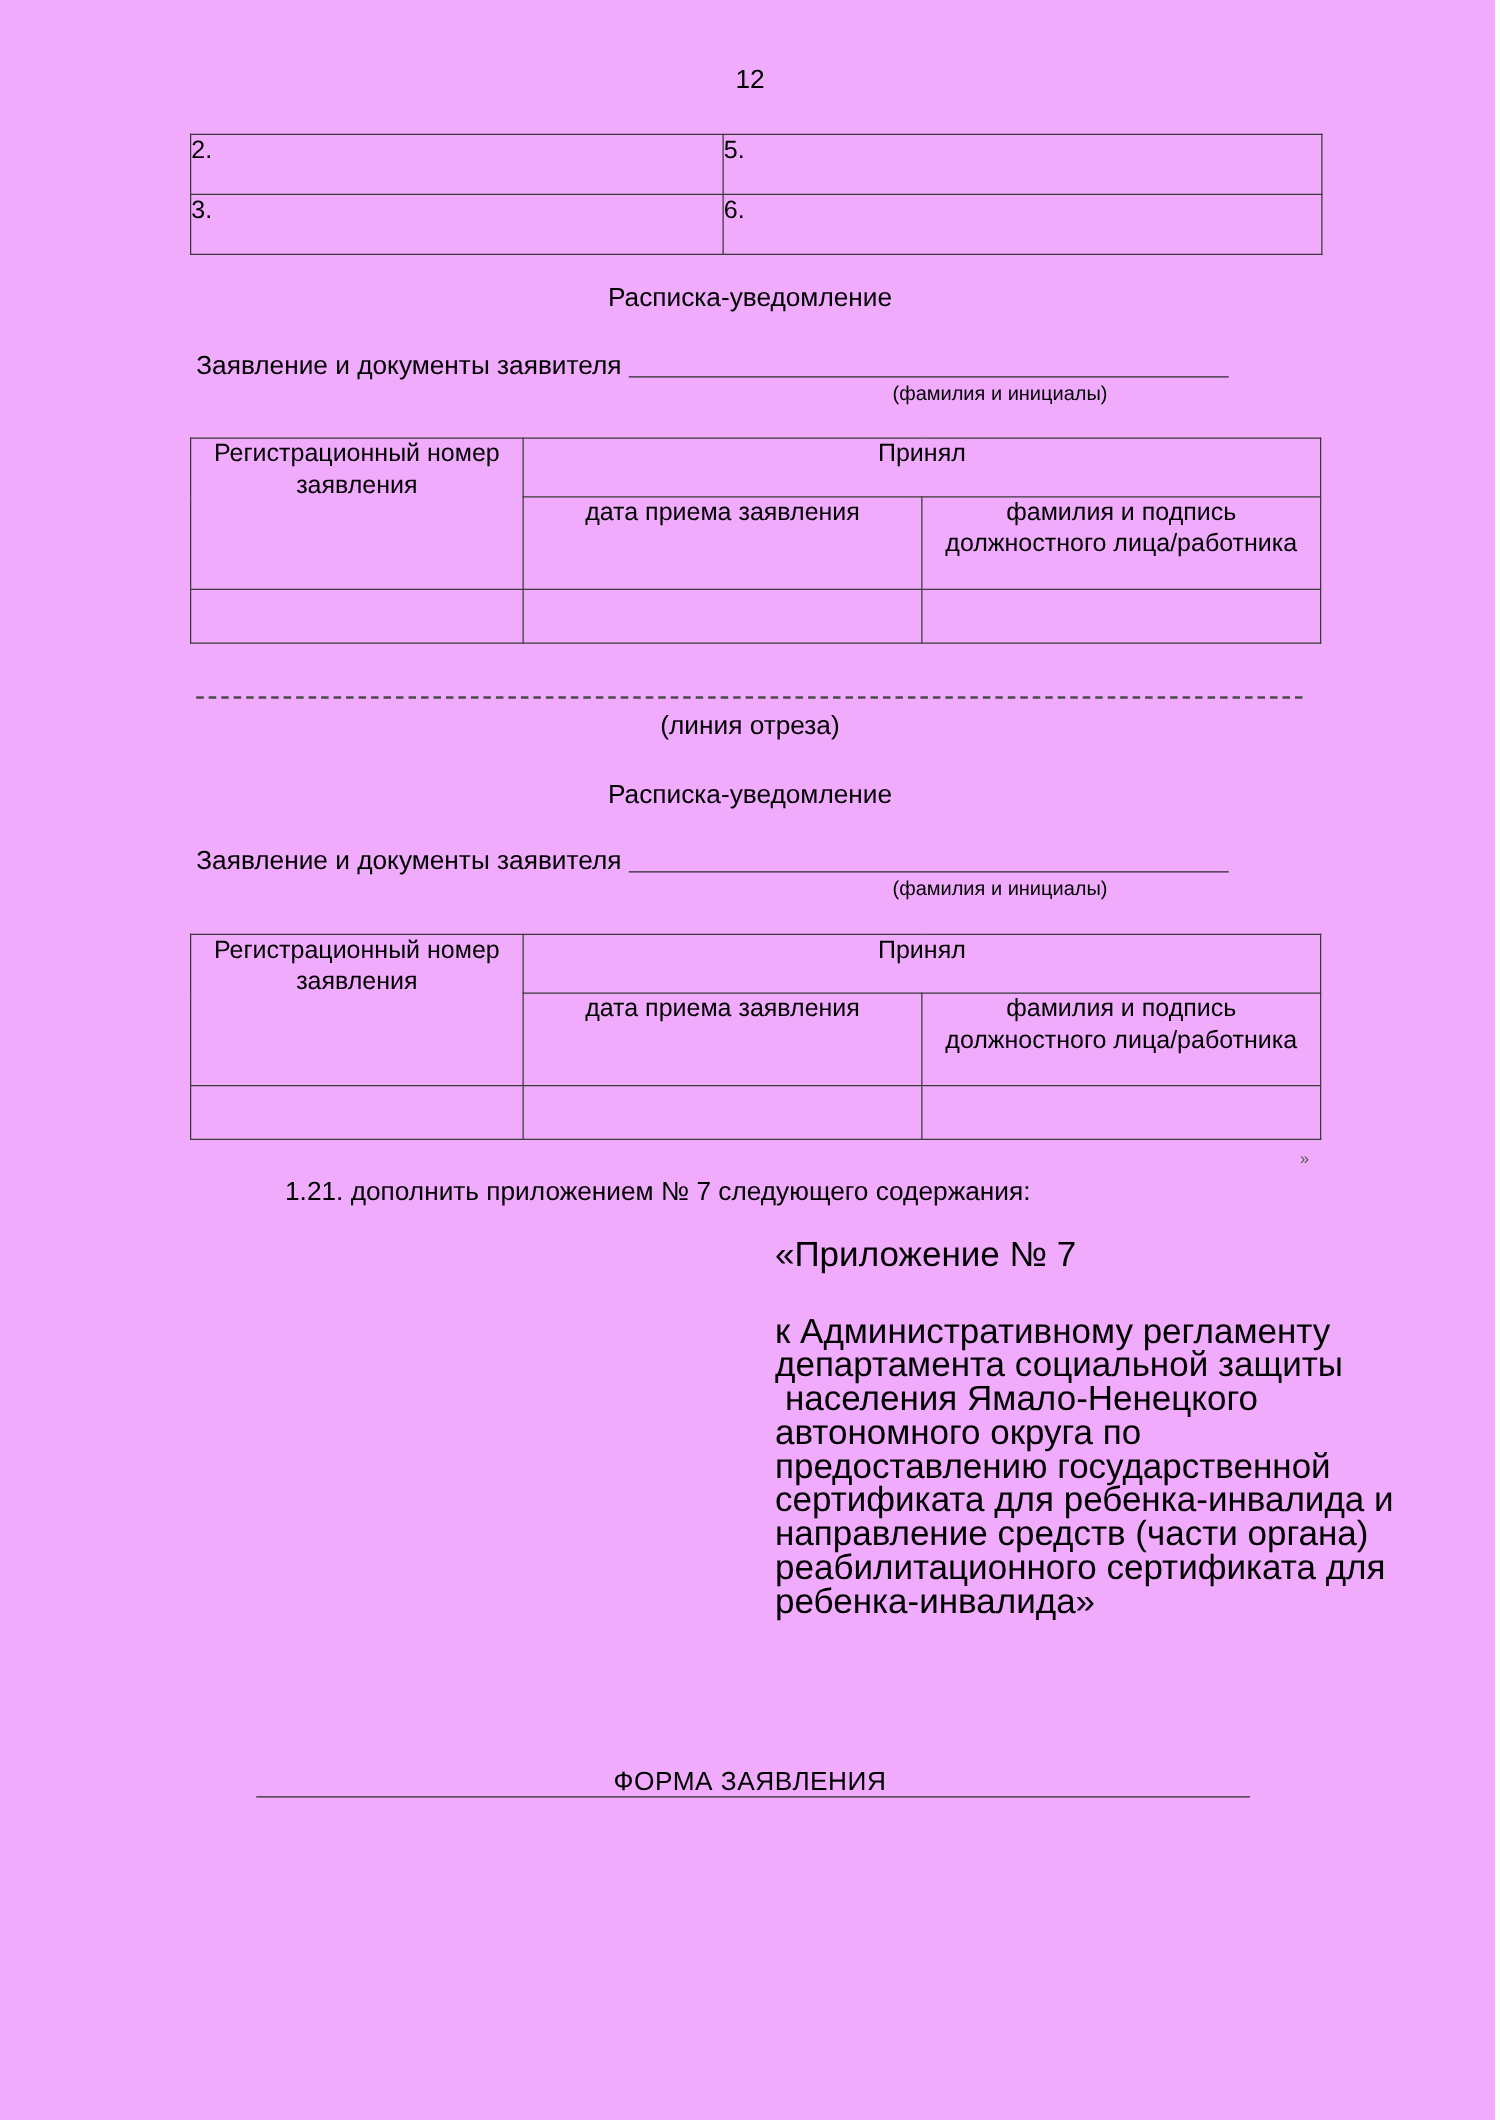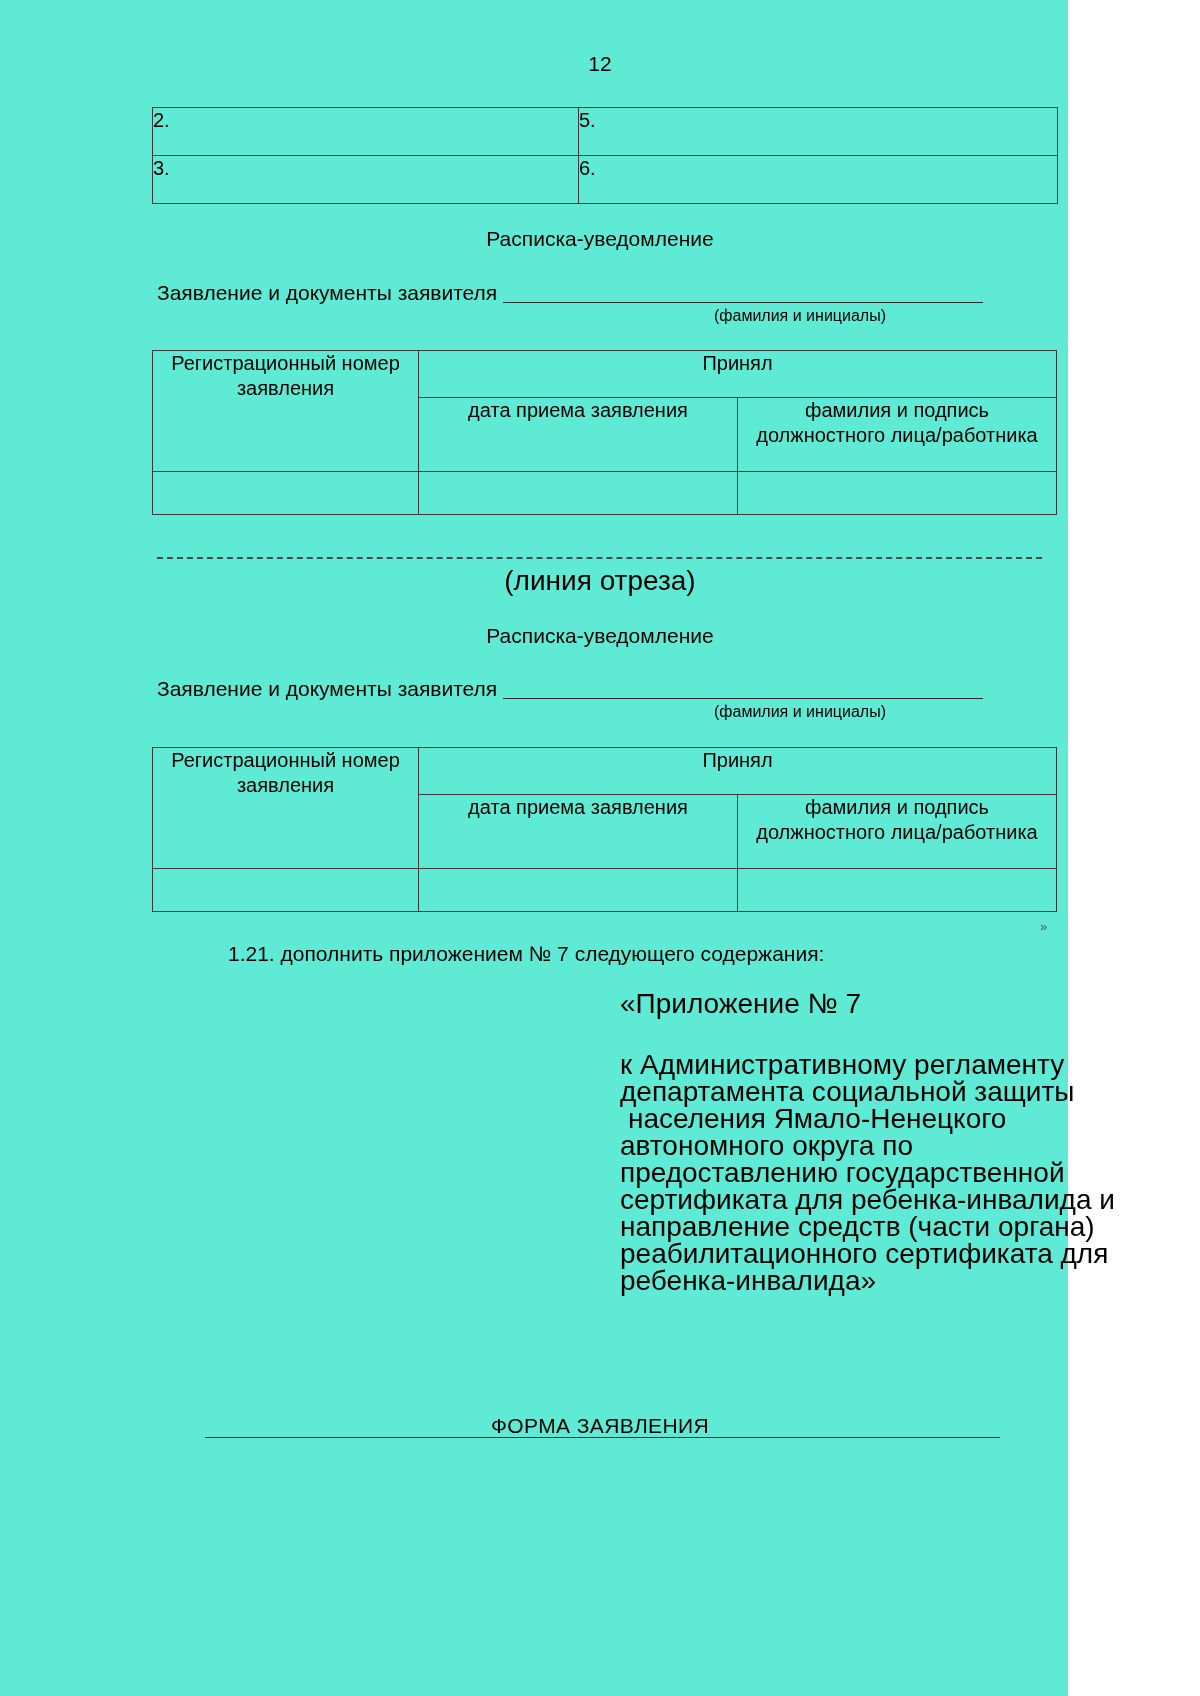--- a/index.html
+++ b/index.html
@@ -11,23 +11,23 @@
     width: 1200px;
     height: 1696px;
     position: relative;
     font-family: "Liberation Sans", sans-serif;
     color: #000000;
     overflow: hidden;
   }
   .page {
     position: absolute;
     left: 0; top: 0;
-    width: 1068px;
+    width: 1196px;
     height: 1696px;
-    background: #5eead4;
+    background: #f0abfc;
   }
 
   
   .page-number {
     position: absolute;
     top: 52px;
     left: 0;
     width: 1200px;
     text-align: center;
     font-size: 21px;
@@ -120,21 +120,21 @@
     left: 157px;
     width: 885px;
     border-top: 2px dashed #4a4a4a;
     height: 0;
   }
   .cut-caption {
     position: absolute;
     left: 0;
     width: 1200px;
     text-align: center;
-    font-size: 28px;
+    font-size: 21px;
     line-height: 26px;
   }
 
   
   .clause {
     position: absolute;
     left: 228px;
     font-size: 21px;
     line-height: 27px;
     white-space: nowrap;

